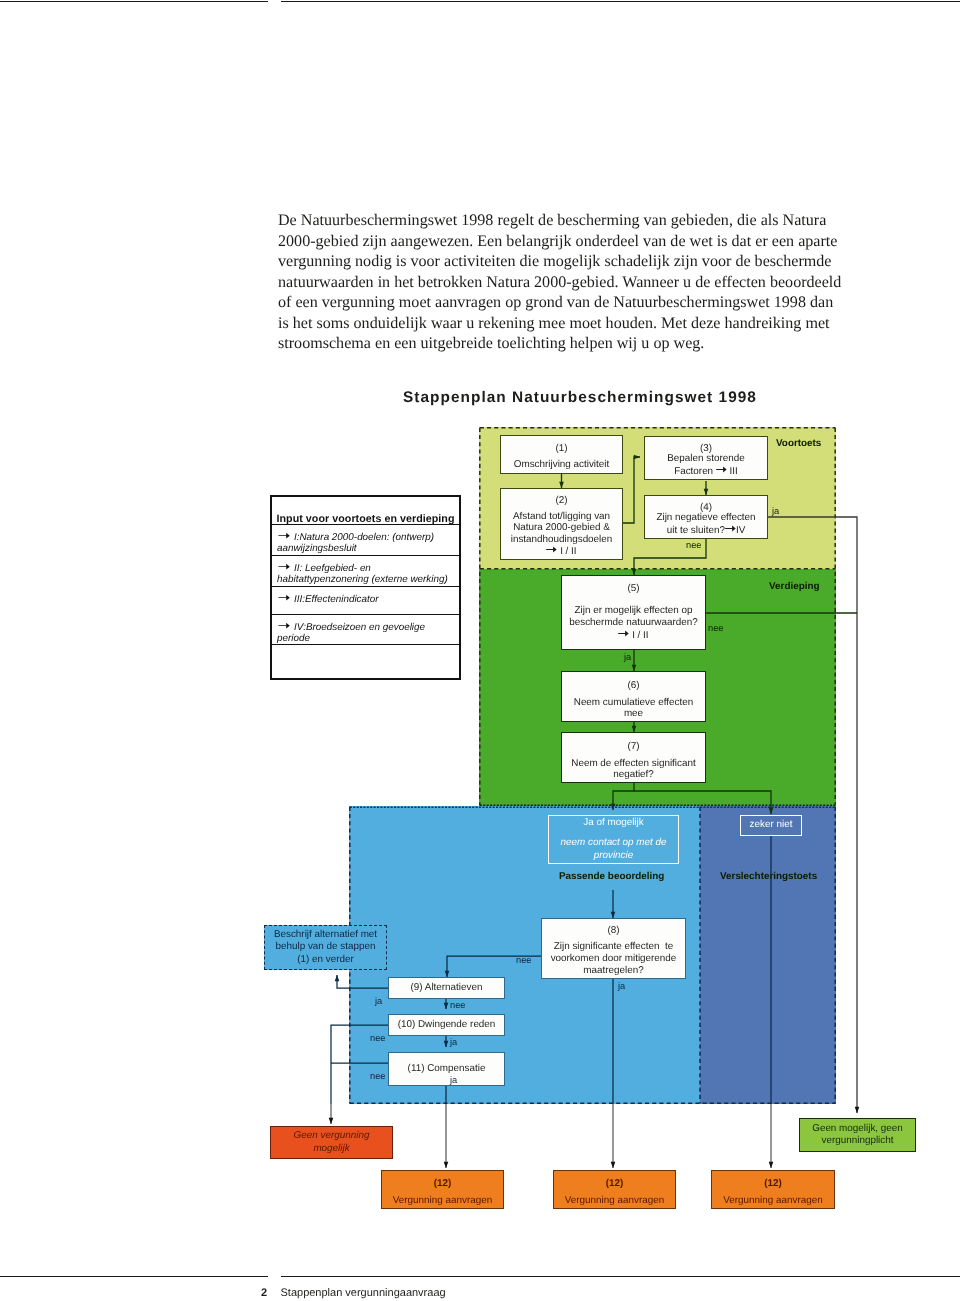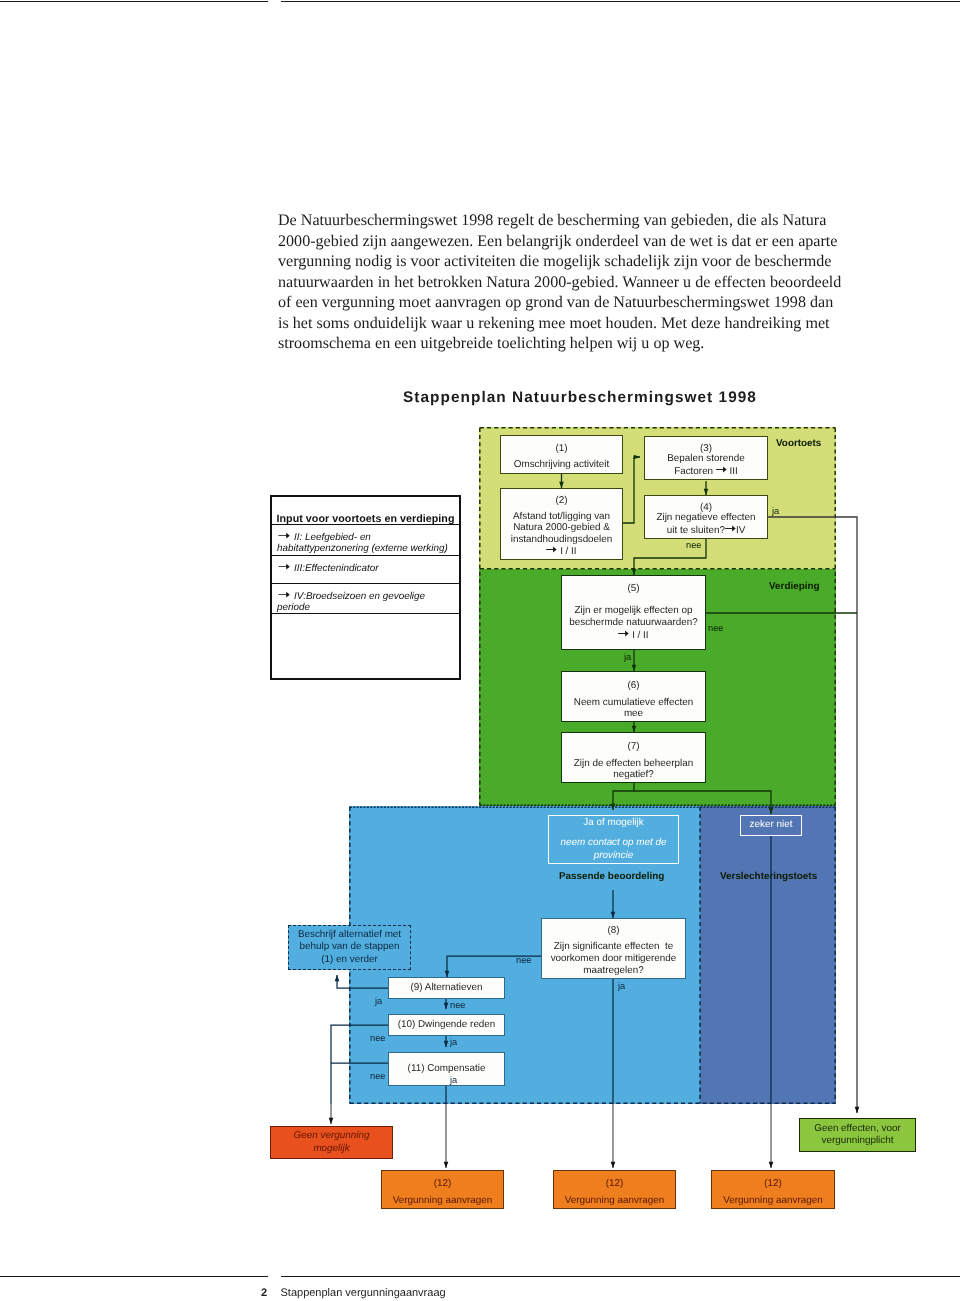--- a/index.html
+++ b/index.html
@@ -61,21 +61,21 @@
      color:#ffffff;display:flex;flex-direction:column;align-items:center;justify-content:center;
      text-align:center;font-size:9.9px;line-height:12.4px;}
   .callout-white .sub{font-style:italic;white-space:pre-line;}
 
   .callout-dash{position:absolute;box-sizing:border-box;border:1.1px dashed #0e2d4d;
      background:#52aede;color:#0d2740;display:flex;align-items:center;justify-content:center;
      text-align:center;font-size:9.9px;line-height:12.2px;white-space:pre-line;}
 
   .box-orange{position:absolute;box-sizing:border-box;background:#ef7e1e;border:1.1px solid #6b3107;
      color:#551500;text-align:center;font-size:9.9px;line-height:12.2px;}
-  .box-orange .num{position:absolute;left:0;right:0;top:6.5px;}
+  .box-orange .num{position:absolute;left:0;right:0;top:6.5px;font-weight:bold;}
   .box-orange .txt{position:absolute;left:0;right:0;top:24px;}
   .box-red{position:absolute;box-sizing:border-box;background:#e8511d;border:1.2px solid #6b1e08;
      color:#5c1400;display:flex;align-items:center;justify-content:center;white-space:pre-line;
      text-align:center;font-size:9.9px;line-height:12.4px;font-style:italic;}
   .box-ygreen{position:absolute;box-sizing:border-box;background:#8cc63f;border:1.3px solid #1d2b05;
      color:#14280a;display:flex;align-items:center;justify-content:center;white-space:pre-line;
      text-align:center;font-size:9.9px;line-height:12.4px;}
   .elabel-g{position:absolute;font-size:9.3px;color:#0d2204;}
   .elabel-b{position:absolute;font-size:9.3px;color:#10243c;font-weight:normal;}
 
@@ -144,20 +144,24 @@
       </g>
     </svg>
 
     <div class="band-label" style="left:776px;top:438px;">Voortoets</div>
     <div class="band-label" style="left:769px;top:581px;">Verdieping</div>
     <div class="band-label" style="left:559px;top:871px;">Passende beoordeling</div>
     <div class="band-label" style="left:720px;top:871px;">Verslechteringstoets</div>
 
     <div class="itable">
       <div class="itable-head">Input voor voortoets en verdieping</div>
+      <div class="itable-row r1"><span class="ia"><svg viewBox="0 0 15 11" width="15" height="11">
+              <path d="M0.4,5.25 L8.2,5.25 L8.2,2.7 L11.8,5.65 L8.2,8.6 L8.2,6.05 L0.4,6.05 Z" fill="currentColor"></path>
+            </svg></span><span class="it">I:Natura 2000-doelen: (ontwerp)
+aanwijzingsbesluit</span></div>
       <div class="itable-row r2"><span class="ia"><svg viewBox="0 0 15 11" width="15" height="11">
               <path d="M0.4,5.25 L8.2,5.25 L8.2,2.7 L11.8,5.65 L8.2,8.6 L8.2,6.05 L0.4,6.05 Z" fill="currentColor"></path>
             </svg></span><span class="it">II: Leefgebied- en
 habitattypenzonering (externe werking)</span></div>
       <div class="itable-row r3"><span class="ia"><svg viewBox="0 0 15 11" width="15" height="11">
               <path d="M0.4,5.25 L8.2,5.25 L8.2,2.7 L11.8,5.65 L8.2,8.6 L8.2,6.05 L0.4,6.05 Z" fill="currentColor"></path>
             </svg></span><span class="it">III:Effectenindicator</span></div>
       <div class="itable-row r4"><span class="ia"><svg viewBox="0 0 15 11" width="15" height="11">
               <path d="M0.4,5.25 L8.2,5.25 L8.2,2.7 L11.8,5.65 L8.2,8.6 L8.2,6.05 L0.4,6.05 Z" fill="currentColor"></path>
             </svg></span><span class="it">IV:Broedseizoen en gevoelige
@@ -242,21 +246,21 @@
               <path d="M0.2,4.1 L7.1,4.1 L7.1,1.6 L10.7,4.5 L7.1,7.4 L7.1,4.9 L0.2,4.9 Z" fill="currentColor"></path>
             </svg></span> I / II</span>
     </div>
     <div class="node abs n-white-g" style="left:561px;top:671px;width:145px;height:51px;">
       <span class="num" style="top:7.5px;">(6)</span>
       <span class="txt" style="top:24.5px;line-height:11.8px;">Neem cumulatieve effecten
 mee</span>
     </div>
     <div class="node abs n-white-g" style="left:561px;top:732px;width:145px;height:51px;">
       <span class="num" style="top:7.5px;">(7)</span>
-      <span class="txt" style="top:24.5px;line-height:11.8px;">Zijn de effecten beheerplan
+      <span class="txt" style="top:24.5px;line-height:11.8px;">Neem de effecten significant
 negatief?</span>
     </div>
     <div class="node abs n-white-b" style="left:541px;top:918px;width:145px;height:61px;">
       <span class="num" style="top:5.5px;">(8)</span>
       <span class="txt" style="top:22px;line-height:11.8px;">Zijn significante effecten  te
 voorkomen door mitigerende
 maatregelen?</span>
     </div>
     <div class="node n-white-b1 nrow" style="left:388px;top:977px;width:117px;height:22px;">
       <span><span>(9)</span> <span>Alternatieven</span></span>
@@ -270,27 +274,27 @@
 
     <div class="callout-white" style="left:548px;top:815px;width:131px;height:49px;">
       <span>Ja of mogelijk</span>
       <span class="n-gap"></span>
       <span class="sub">neem contact op met de
 provincie</span>
     </div>
     <div class="callout-white" style="left:740px;top:815px;width:62px;height:21px;">
       <span>zeker niet</span>
     </div>
-    <div class="callout-dash" style="left:288px;top:925px;width:123px;height:45px;">Beschrijf alternatief met
+    <div class="callout-dash" style="left:264px;top:925px;width:123px;height:45px;">Beschrijf alternatief met
 behulp van de stappen
 (1) en verder</div>
 
     <div class="box-red" style="left:270px;top:1126px;width:123px;height:33px;">Geen vergunning
 mogelijk</div>
-    <div class="box-ygreen" style="left:799px;top:1118px;width:117px;height:34px;">Geen effecten, voor
+    <div class="box-ygreen" style="left:799px;top:1118px;width:117px;height:34px;">Geen mogelijk, geen
 vergunningplicht</div>
 
     <div class="box-orange" style="left:381px;top:1170px;width:123px;height:39px;">
       <span class="num">(12)</span>
       <span class="txt">Vergunning aanvragen</span>
     </div>
     <div class="box-orange" style="left:553px;top:1170px;width:123px;height:39px;">
       <span class="num">(12)</span>
       <span class="txt">Vergunning aanvragen</span>
     </div>

